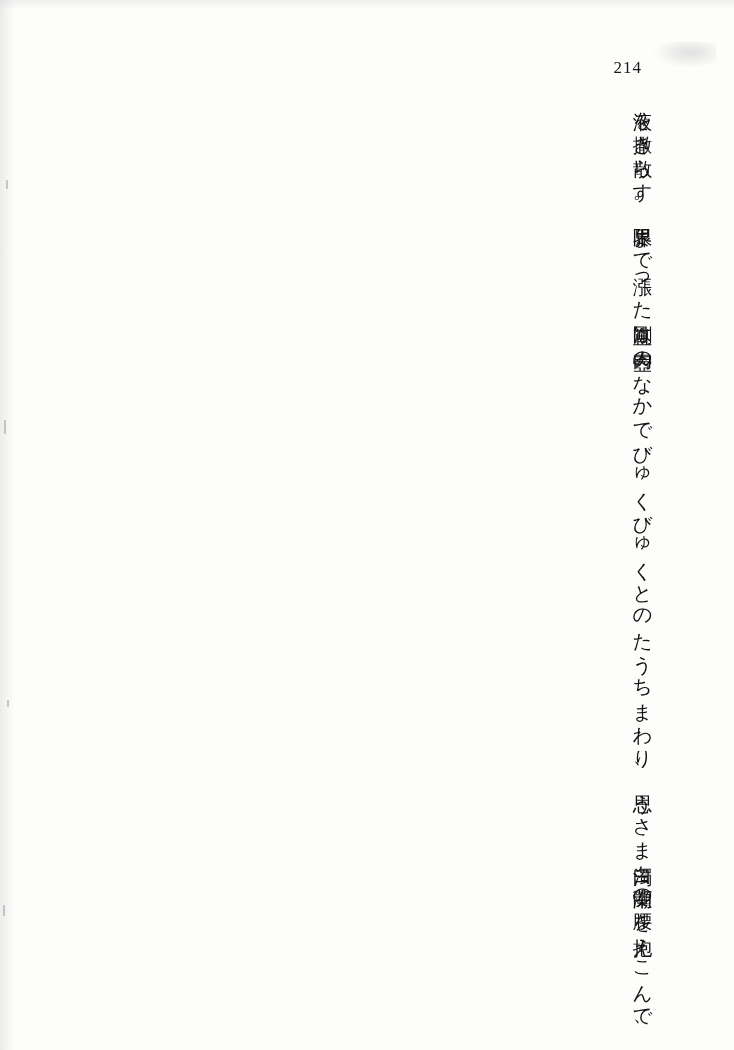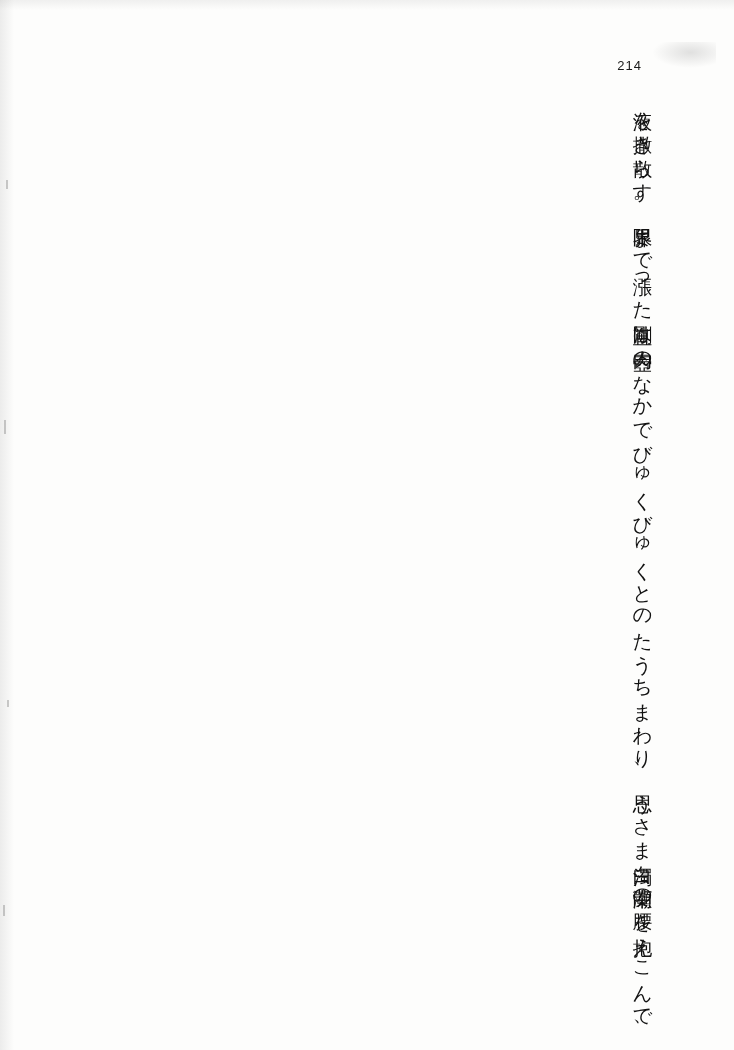--- a/index.html
+++ b/index.html
@@ -44,24 +44,24 @@
   .edge-speck {
     position: absolute;
     background: rgba(90,90,90,0.30);
     pointer-events: none;
   }
 
   .page-number {
     position: absolute;
     top: 58px;
     right: 92px;
-    font-size: 13px;
+    font-size: 17px;
     letter-spacing: 1px;
     color: #1a1a1a;
-    font-family: Liberation Sans, sans-serif;
+    font-family: Liberation Serif, serif;
   }
 
   .smudge {
     position: absolute;
     top: 42px;
     right: 18px;
     width: 64px;
     height: 26px;
     background: radial-gradient(ellipse at 60% 40%, rgba(120,120,120,0.22), rgba(255,255,255,0) 70%);
     pointer-events: none;

